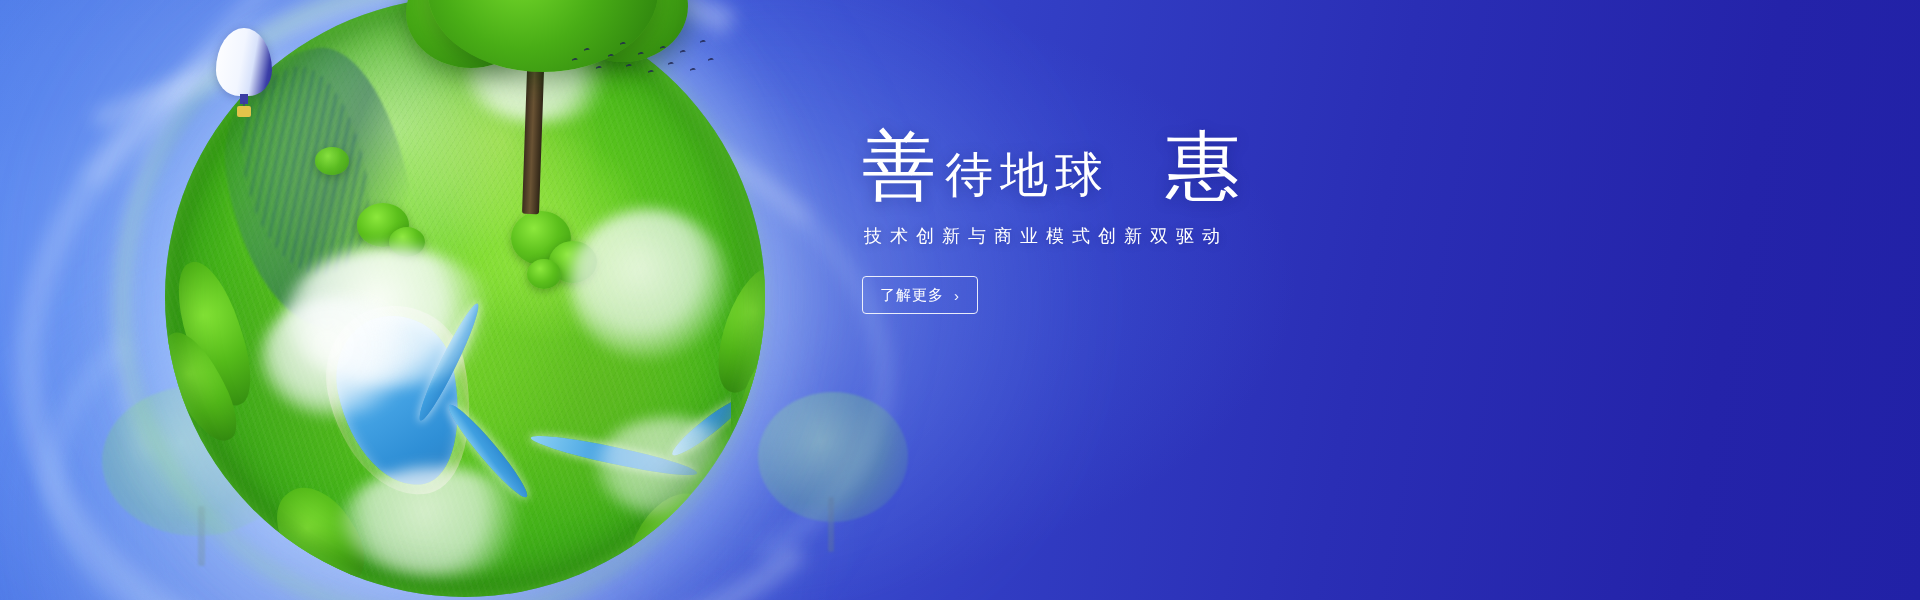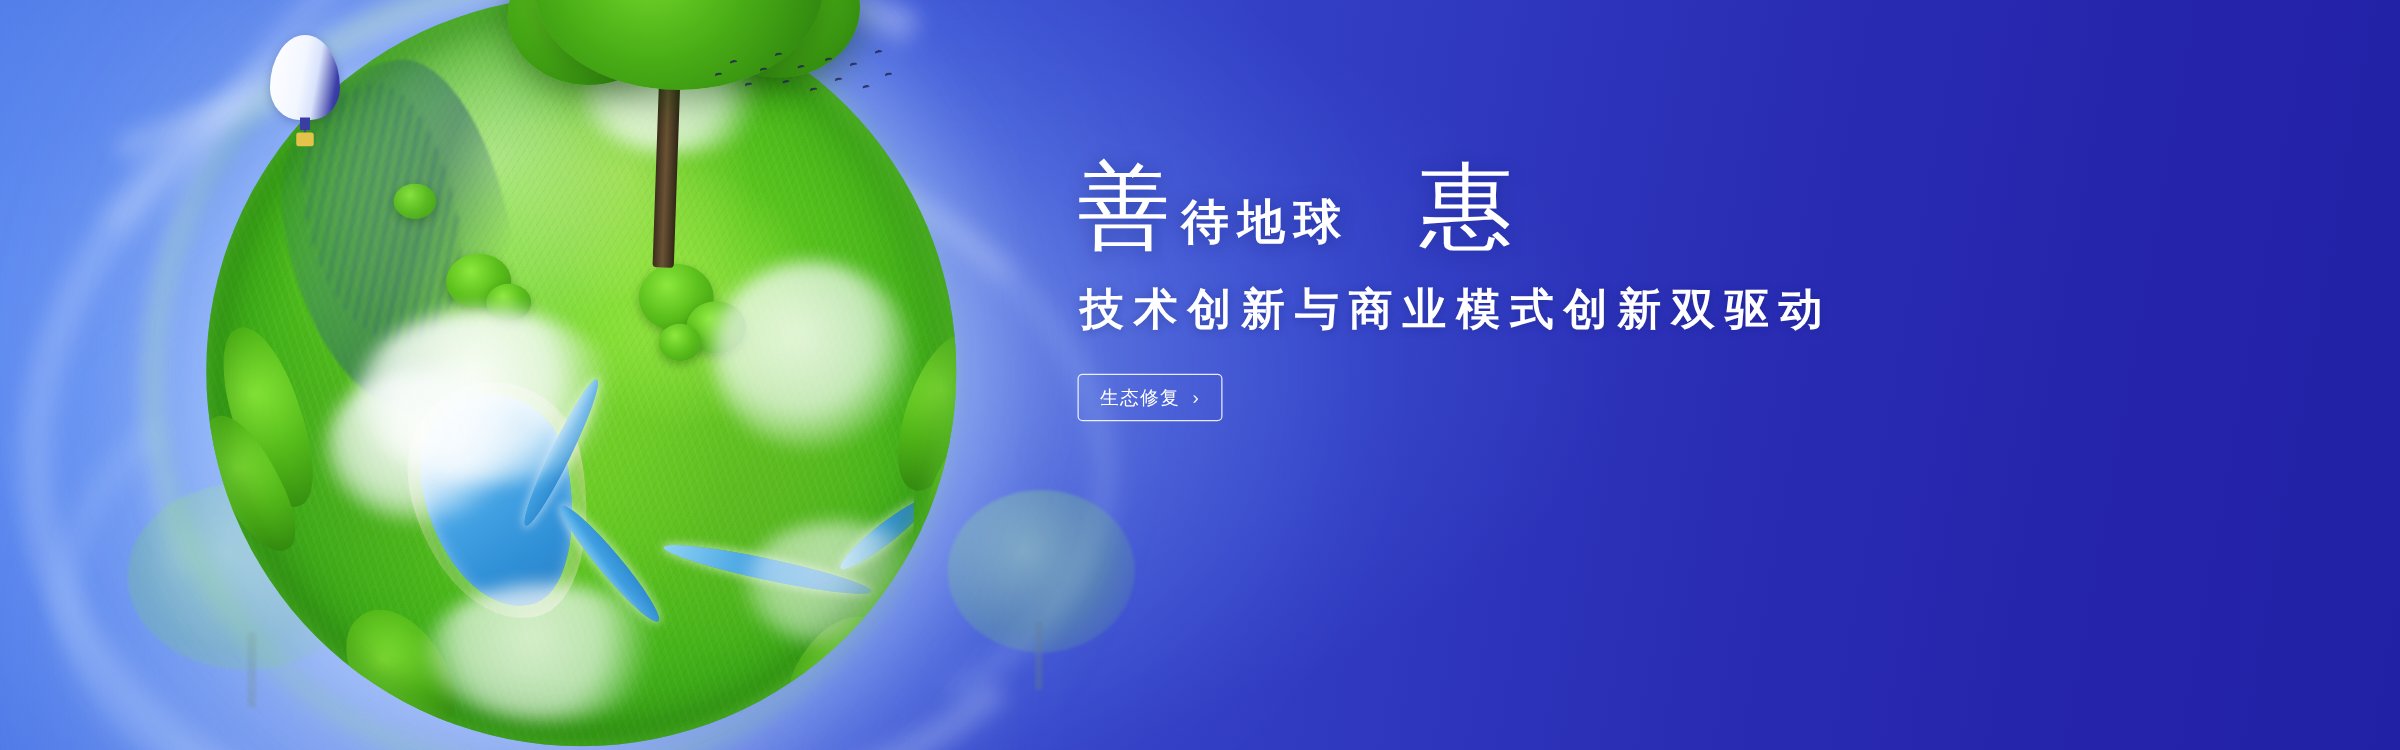--- a/index.html
+++ b/index.html
@@ -161,24 +161,24 @@
 
   
   .content{position:absolute;left:862px;top:128px;width:1000px;}
   .headline{
     color:#ffffff;white-space:nowrap;line-height:1;
     font-family:"DejaVu Serif","Liberation Serif",serif;
     text-shadow:0 2px 14px rgba(10,20,90,.35);
     margin:0 0 6px 0;display:flex;align-items:baseline;
   }
   .hl-big{font-size:74px;font-weight:400;letter-spacing:1px;}
-  .hl-small{font-size:38px;font-weight:700;letter-spacing:7px;margin-left:8px;}
+  .hl-small{font-size:48px;font-weight:400;letter-spacing:7px;margin-left:8px;}
   .hl-gap{display:inline-block;width:56px;}
   .subtitle{
-    color:#ffffff;font-size:35px;letter-spacing:8px;font-weight:700;
+    color:#ffffff;font-size:18px;letter-spacing:8px;font-weight:400;
     margin:22px 0 0 2px;white-space:nowrap;
     text-shadow:0 1px 8px rgba(10,20,90,.3);
   }
   .desc{
     color:#e8ecff;font-size:17px;letter-spacing:.6px;font-weight:400;
     margin:20px 0 0 2px;white-space:nowrap;
     text-shadow:0 1px 6px rgba(10,20,90,.35);
   }
   .cta{
     margin-top:28px;display:inline-flex;align-items:center;justify-content:center;
@@ -298,18 +298,18 @@
       <span class="hl-big">善</span>
       <span class="hl-small">待地球</span>
       <span class="hl-gap"></span>
       <span class="hl-big">惠</span>
     </h1>
 
     <div class="subtitle">技术创新与商业模式创新双驱动</div>
 
 
     <button class="cta">
-      <span>生态修复</span>
+      <span>了解更多</span>
       <span class="chev">›</span>
     </button>
 
   </div>
 </div>
 
 </body></html>

